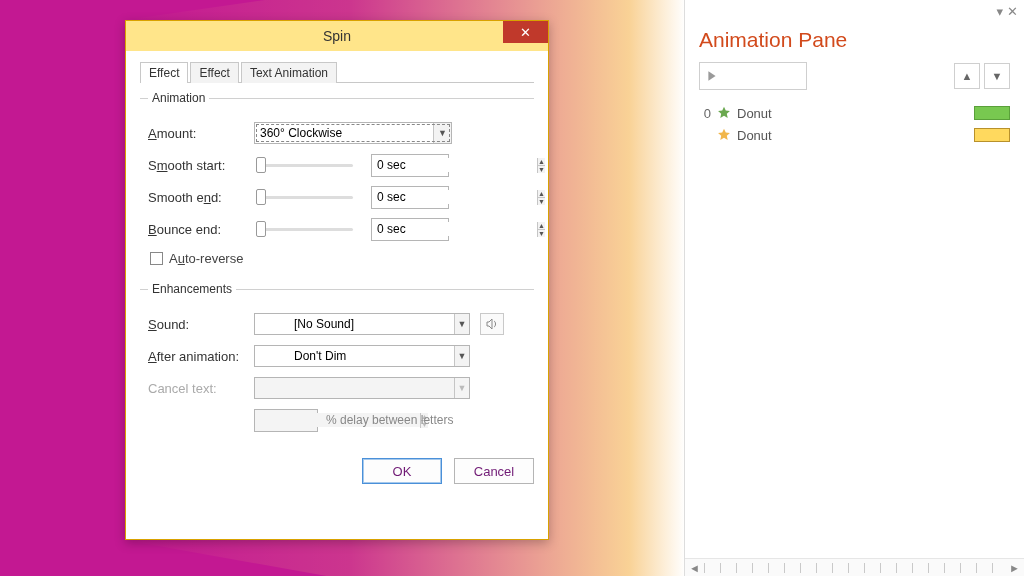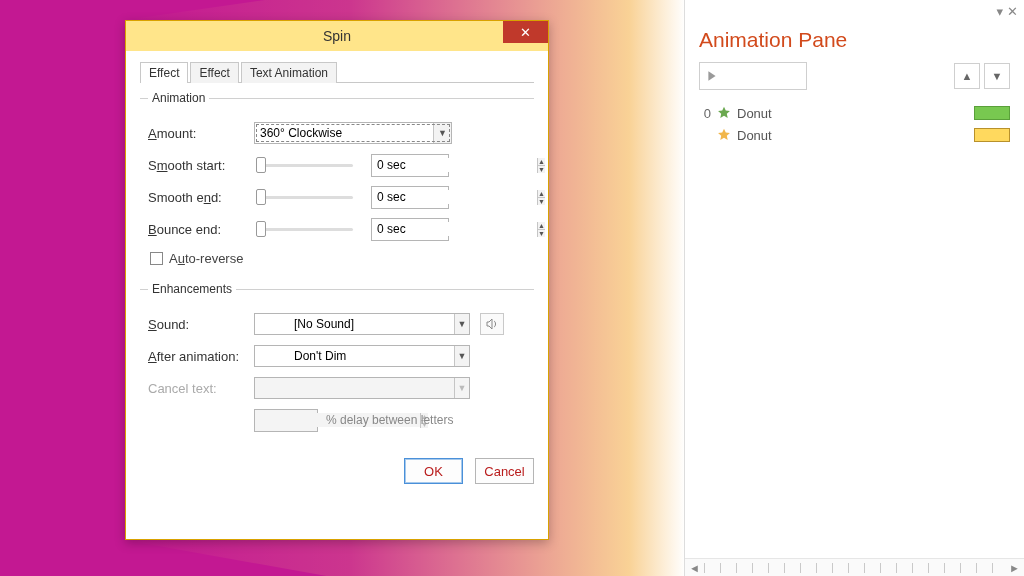--- a/index.html
+++ b/index.html
@@ -44,22 +44,22 @@
   .numbox input { border:none; flex:1; padding:0 5px; font-size:12px; outline:none; }
   .spinner { width:16px; display:flex; flex-direction:column; border-left:1px solid #c5c5c5; }
   .spinner span { flex:1; display:flex; align-items:center; justify-content:center; font-size:7px; color:#555; background:#f3f3f3; }
   .spinner span + span { border-top:1px solid #c5c5c5; }
   .checkbox { display:flex; align-items:center; gap:6px; margin:10px 0 2px 2px; font-size:13px; }
   .checkbox .box { width:13px; height:13px; border:1px solid #888; background:#fff; }
   .speaker { width:24px; height:22px; border:1px solid #c9c9c9; display:flex; align-items:center; justify-content:center;
              margin-left:10px; background:#fafafa; color:#777; }
   .hint { color:#888; font-size:12px; margin-left:8px; }
   .footer { display:flex; justify-content:flex-end; gap:12px; margin-top:14px; }
-  .btn { width:59px; height:26px; border:1px solid #b5b5b5; background:#fdfdfd; display:flex; align-items:center; justify-content:center;
-         font-size:13px; color:#b91c1c; }
+  .btn { width:80px; height:26px; border:1px solid #b5b5b5; background:#fdfdfd; display:flex; align-items:center; justify-content:center;
+         font-size:13px; color:#701a75; }
   .btn.primary { border-color:#4a90d9; box-shadow:inset 0 0 0 1px #a6c9ec; }
 
   
   .paneWrap { position:absolute; right:0; top:0; width:340px; height:576px; background:#fff; border-left:1px solid #ddd; }
   .paneCtrls { position:absolute; right:6px; top:4px; display:flex; gap:4px; color:#888; font-size:13px; }
   .paneCtrls span { cursor:pointer; }
   .paneTitle { font-size:21px; color:#d24a1c; padding:28px 0 10px 14px; font-weight:400; }
   .paneToolbar { display:flex; align-items:center; padding:0 14px 10px; gap:6px; }
   .playbtn { width:108px; height:28px; border:1px solid #cfcfcf; display:flex; align-items:center; padding-left:6px; color:#888; background:#fff; }
   .playbtn svg { flex:none; }

